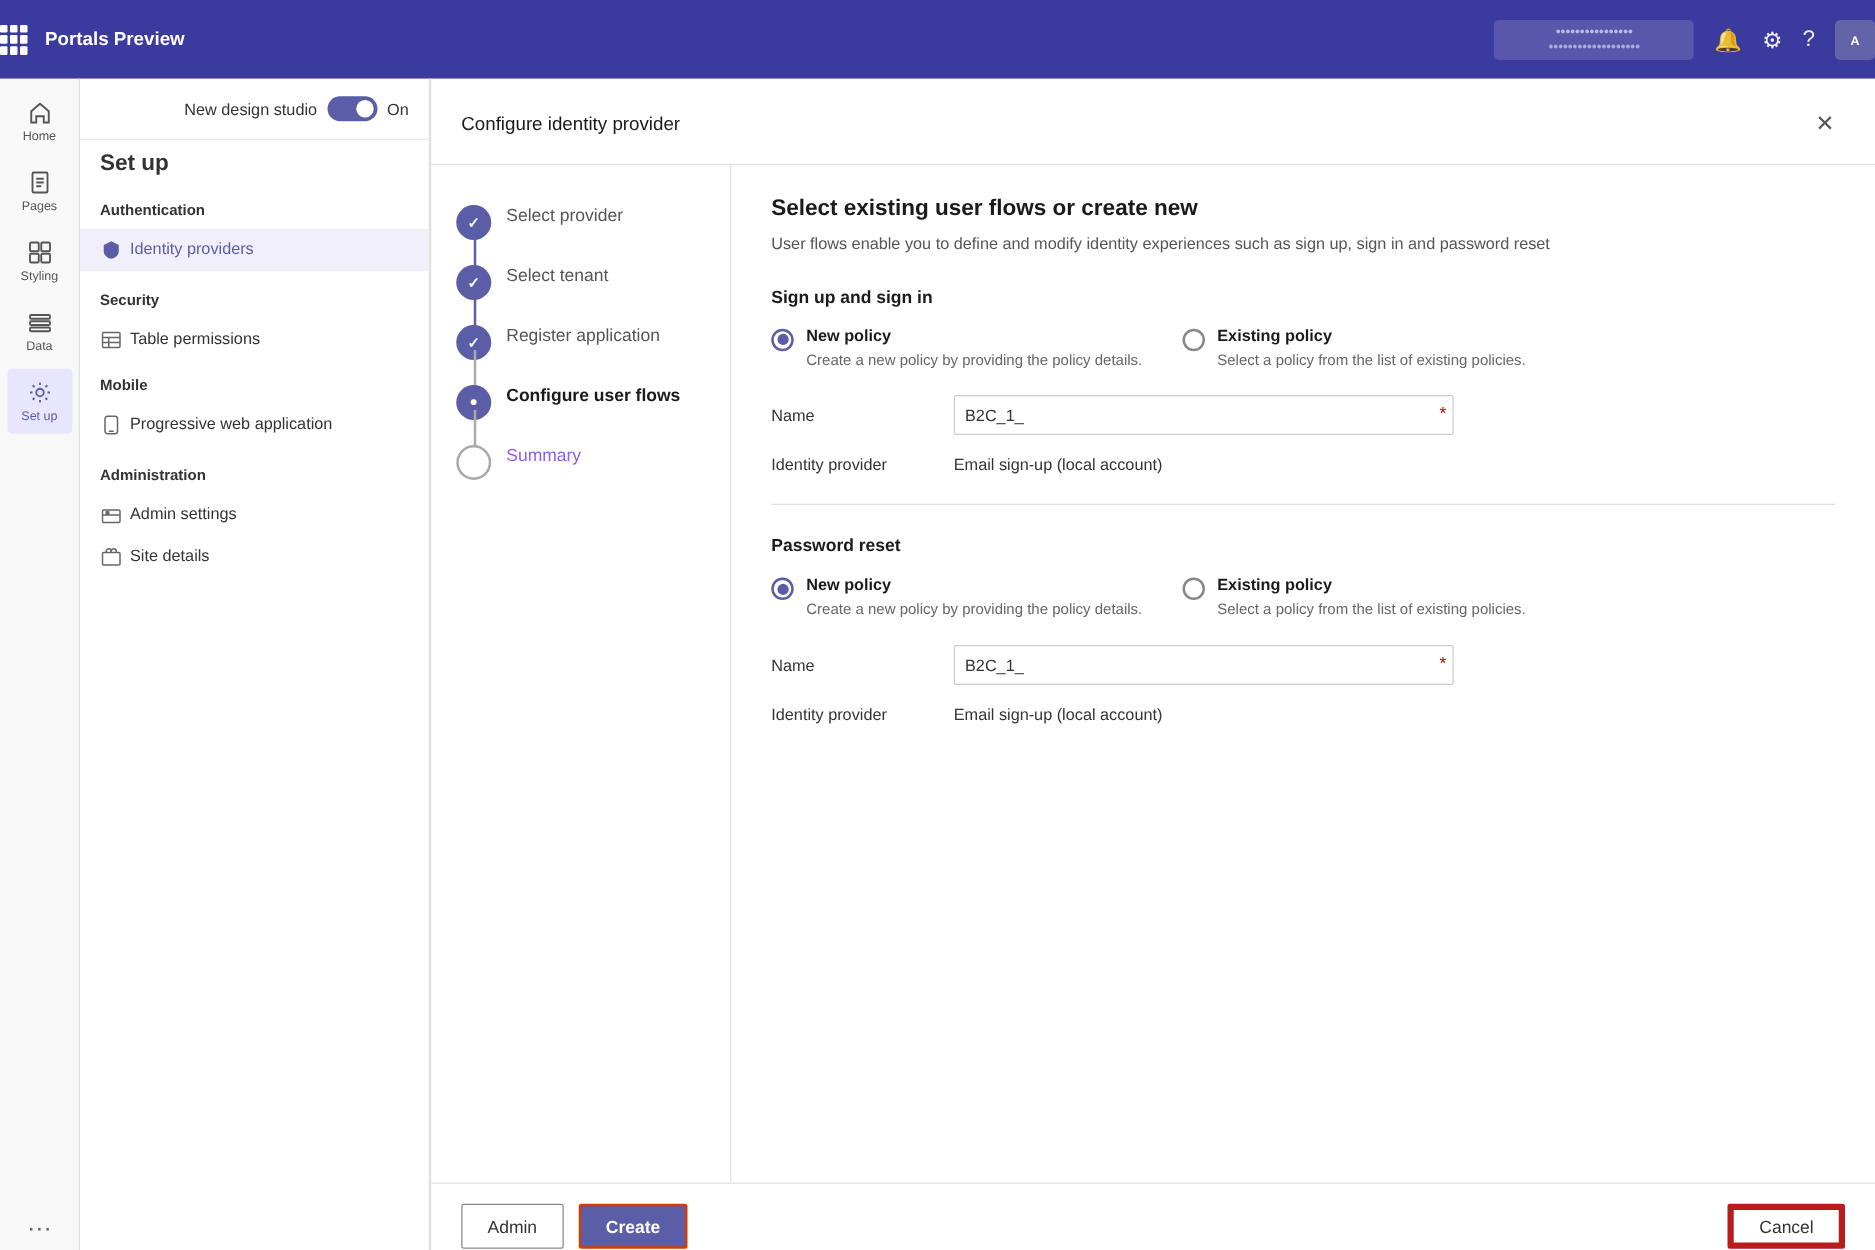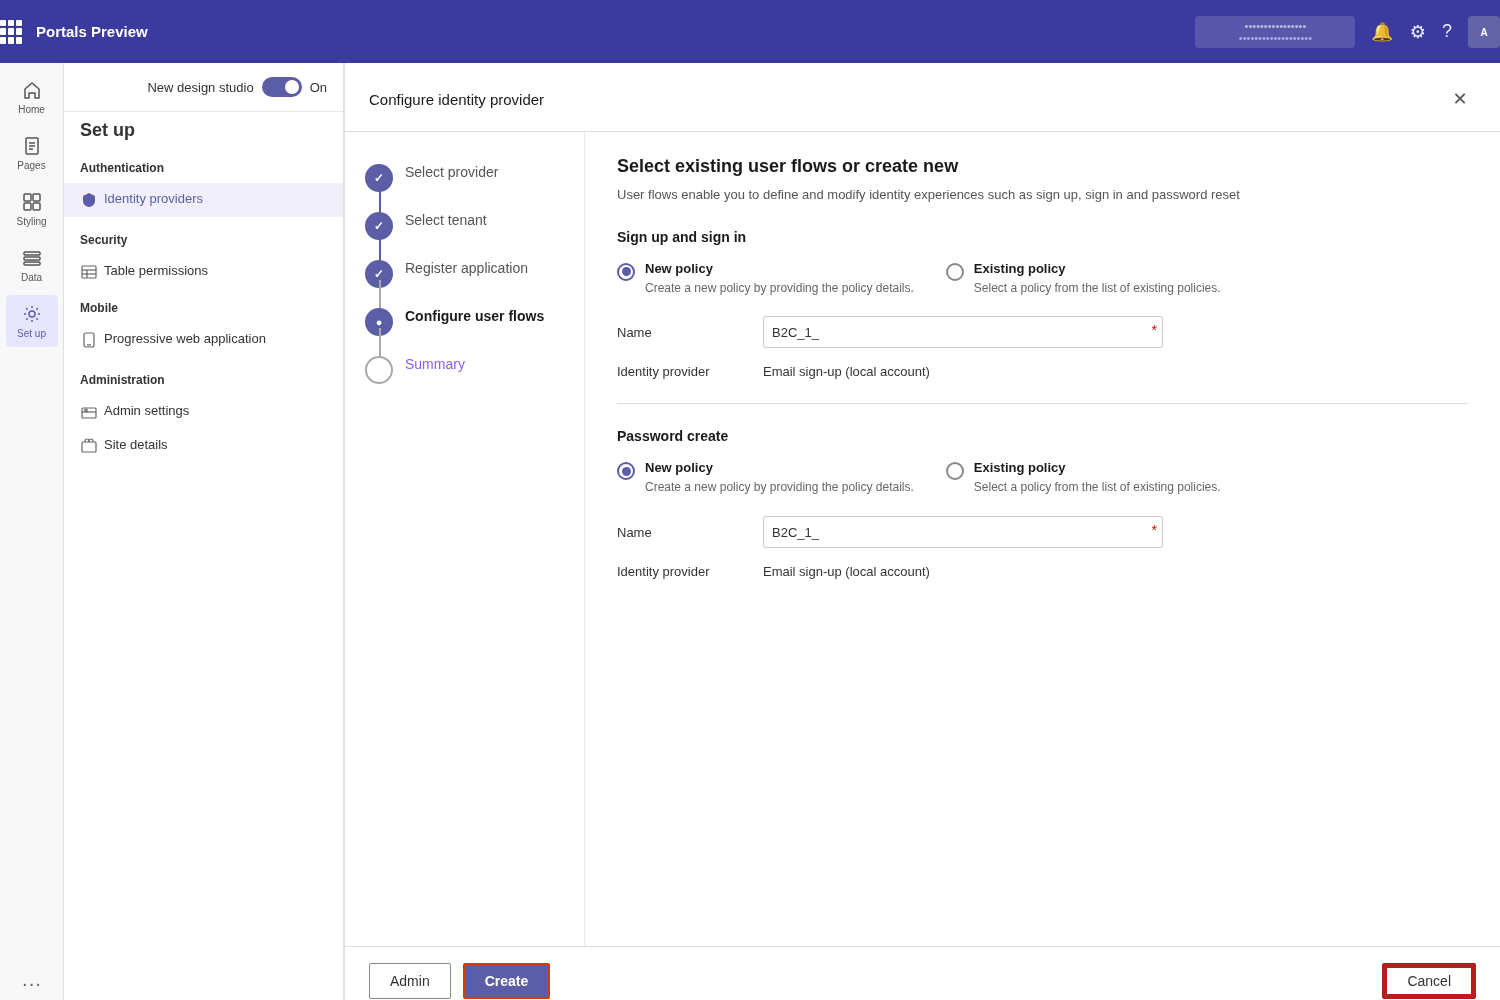--- a/index.html
+++ b/index.html
@@ -672,21 +672,21 @@
               </div>
             </div>
 
             <div class="field-row">
               <div class="field-label">Identity provider</div>
               <div class="field-value-text">Email sign-up (local account)</div>
             </div>
 
             <hr class="section-divider">
 
-            <div class="section-heading">Password create</div>
+            <div class="section-heading">Password reset</div>
 
             <div class="policy-options">
               <div class="policy-option">
                 <div class="radio-circle checked"></div>
                 <div class="policy-option-text">
                   <strong>New policy</strong>
                   <p>Create a new policy by providing the policy details.</p>
                 </div>
               </div>
               <div class="policy-option">

